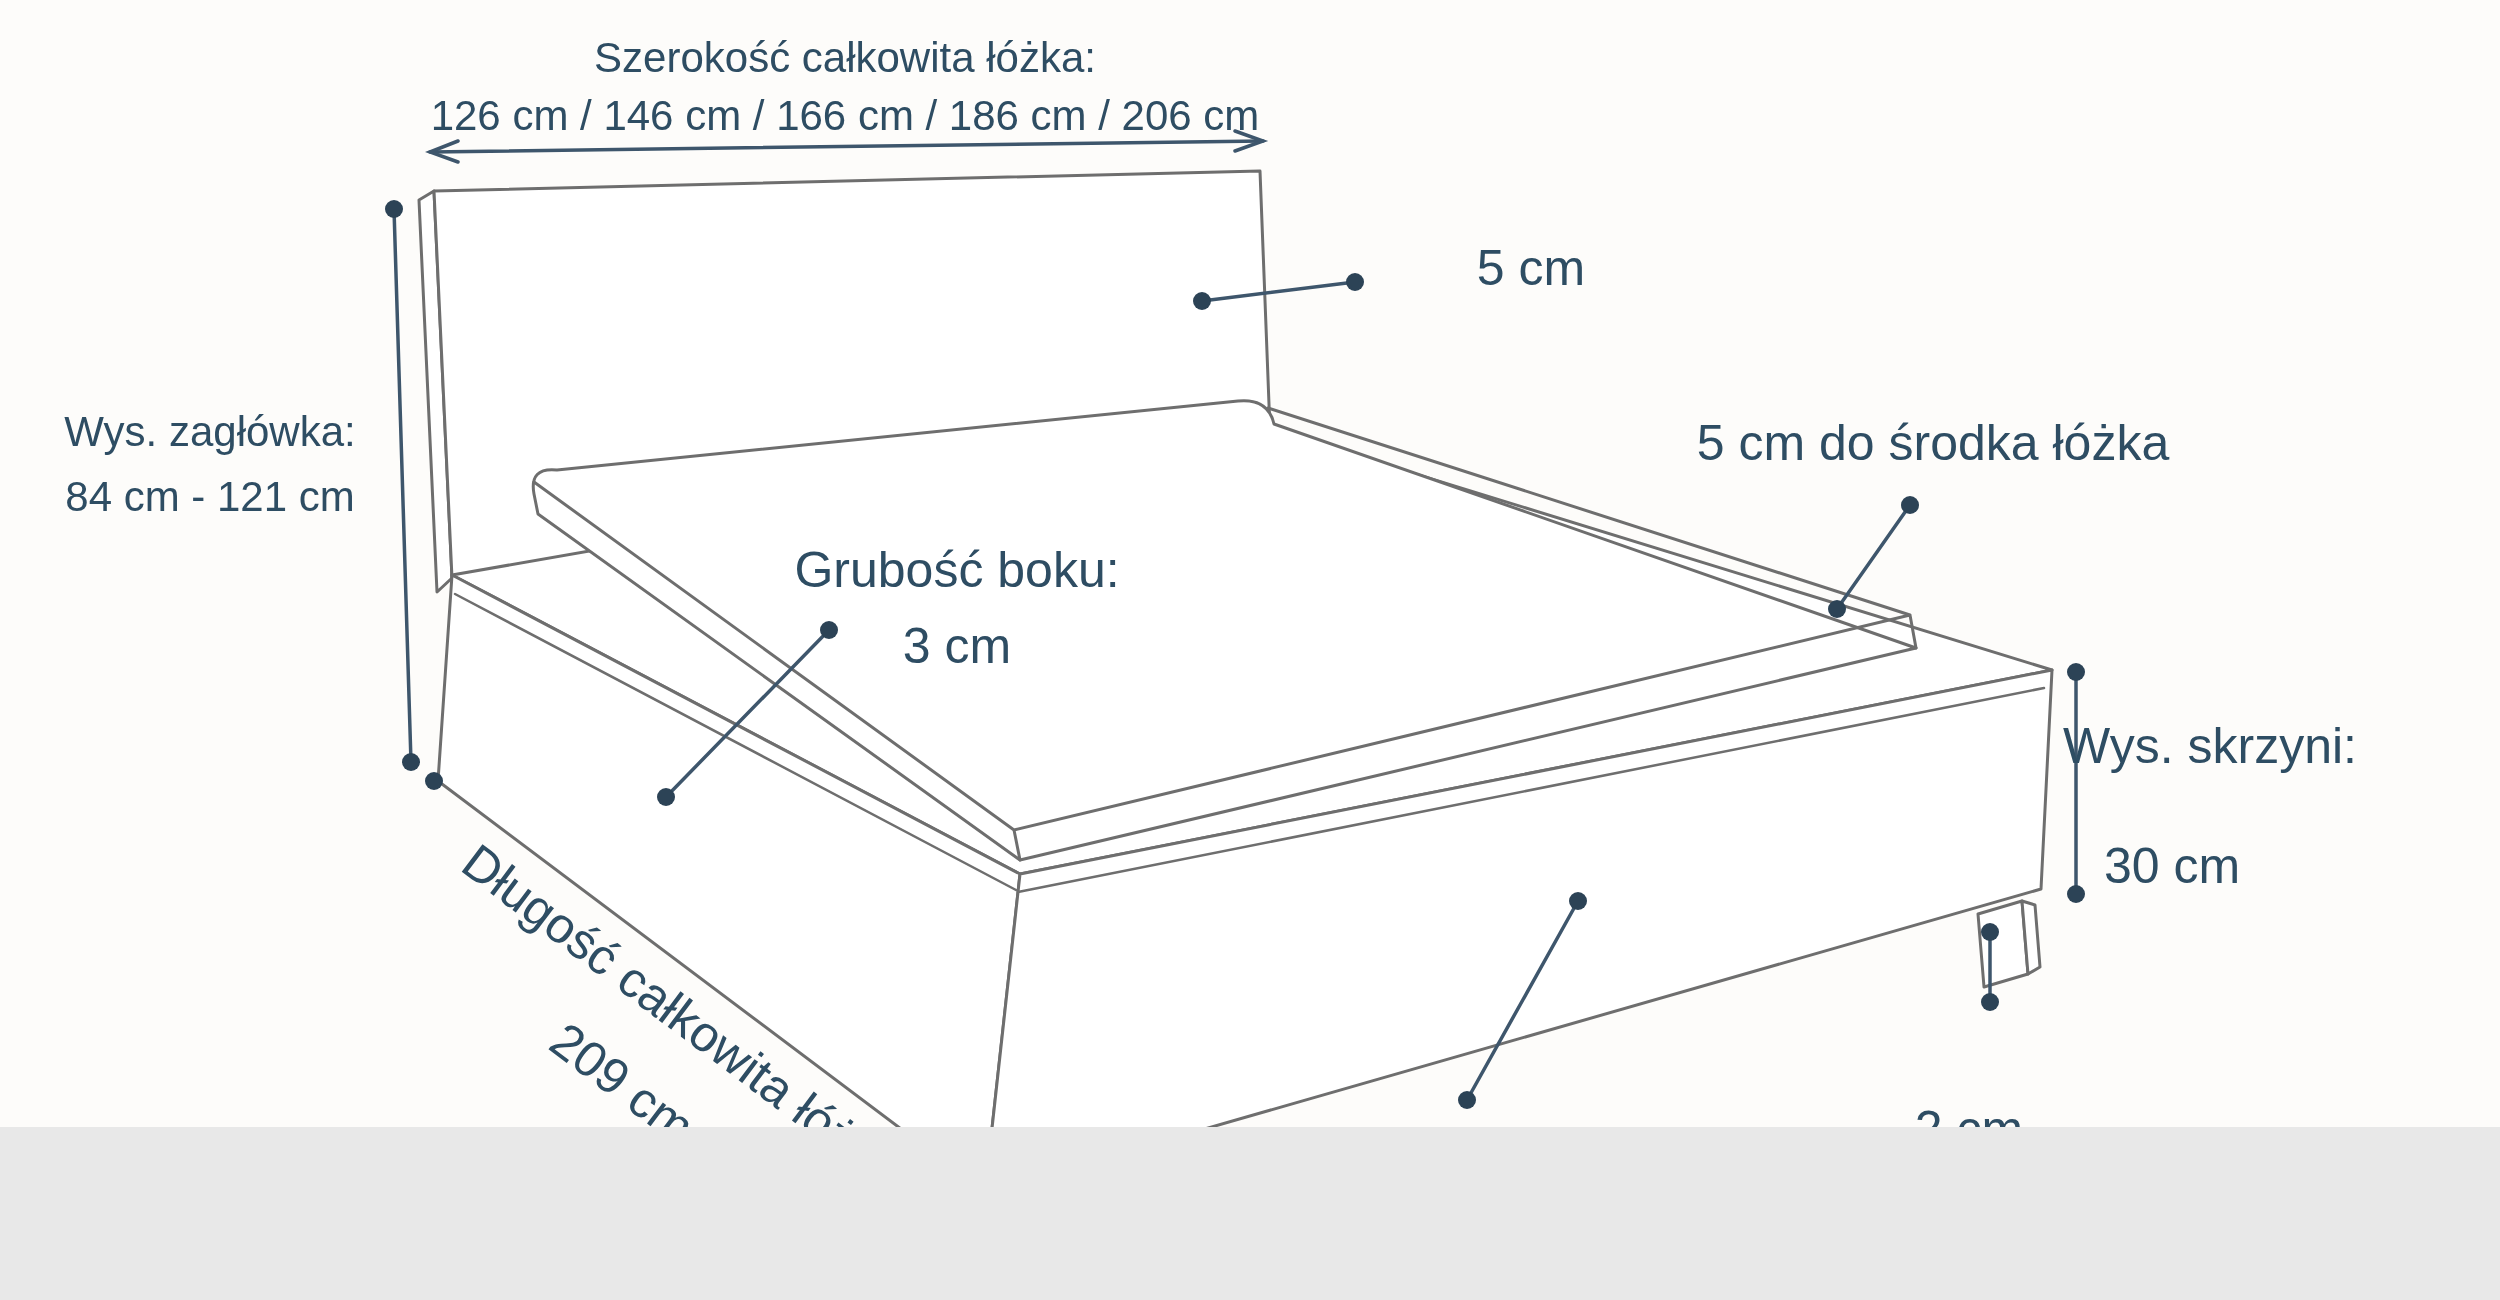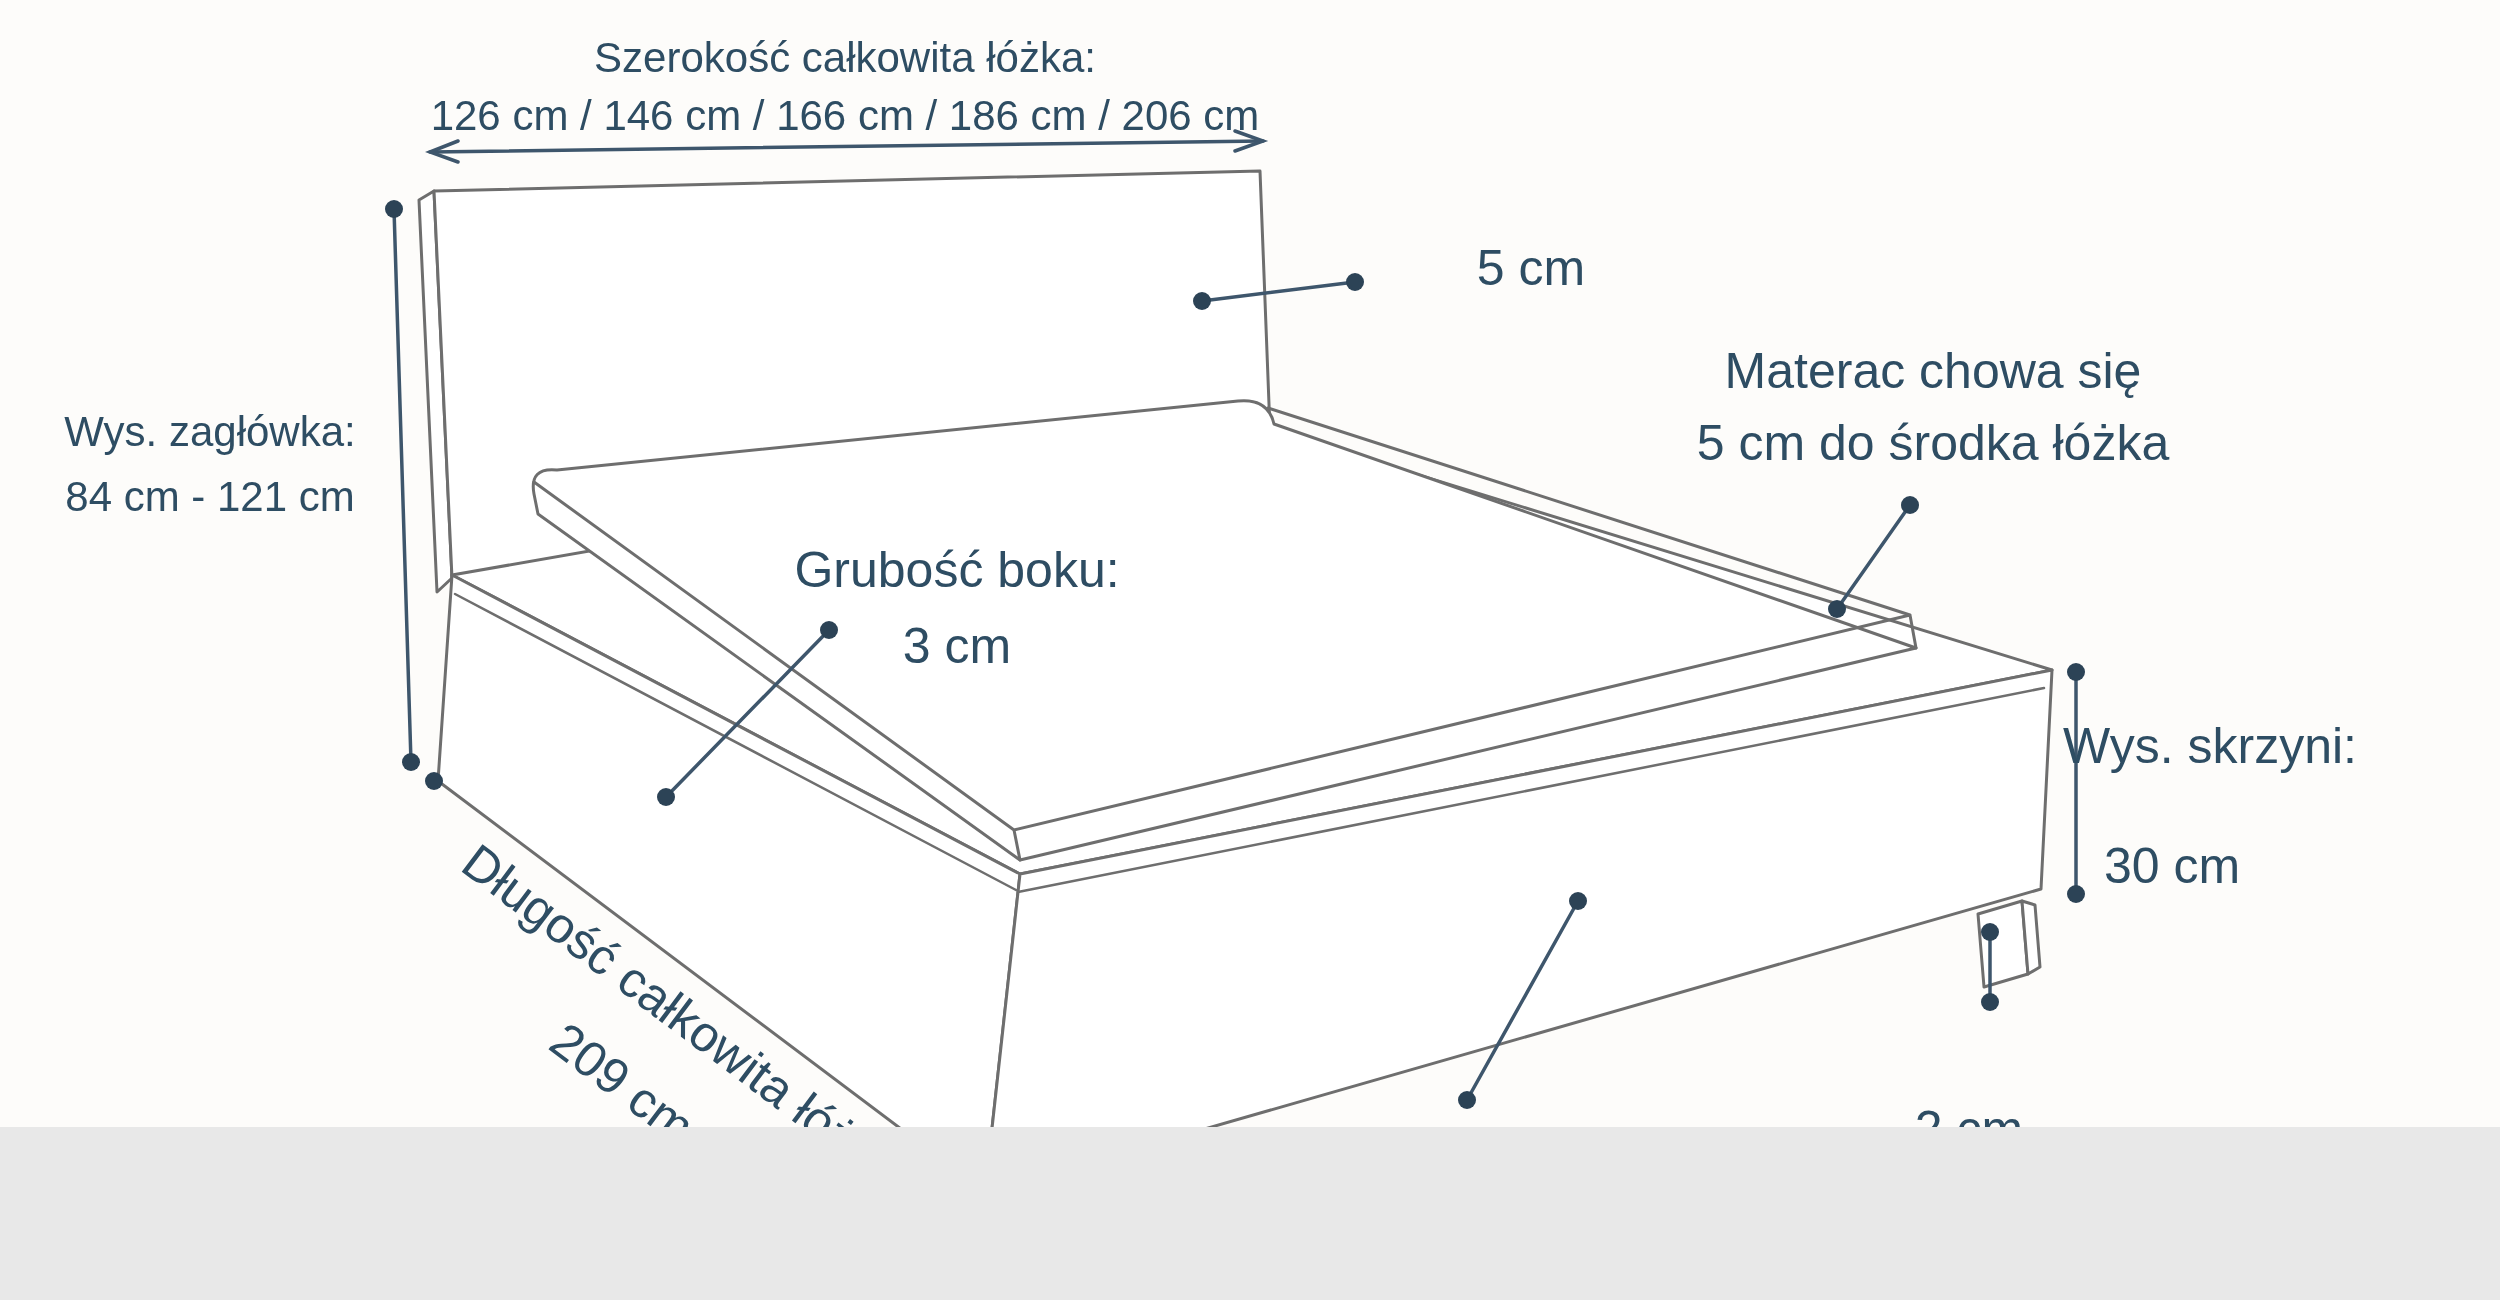--- a/index.html
+++ b/index.html
@@ -82,21 +82,20 @@
   </svg>
 
   <div class="lbl med" style="left:845px;top:58px">Szerokość całkowita łóżka:</div>
   <div class="lbl med" style="left:845px;top:116px">126 cm / 146 cm / 166 cm / 186 cm / 206 cm</div>
 
   <div class="lbl med" style="left:210px;top:432px">Wys. zagłówka:</div>
   <div class="lbl med" style="left:210px;top:497px">84 cm - 121 cm</div>
 
   <div class="lbl big" style="left:1531px;top:268px">5 cm</div>
 
-  <div class="lbl big" style="left:1933px;top:371px">Materac chowa się</div>
   <div class="lbl big" style="left:1933px;top:443px">5 cm do środka łóżka</div>
 
   <div class="lbl big" style="left:957px;top:570px">Grubość boku:</div>
   <div class="lbl big" style="left:957px;top:646px">3 cm</div>
 
   <div class="lbl big" style="left:2210px;top:746px">Wys. skrzyni:</div>
   <div class="lbl big" style="left:2172px;top:866px">30 cm</div>
 
   <div class="lbl big" style="left:1969px;top:1129px">2 cm</div>
 

